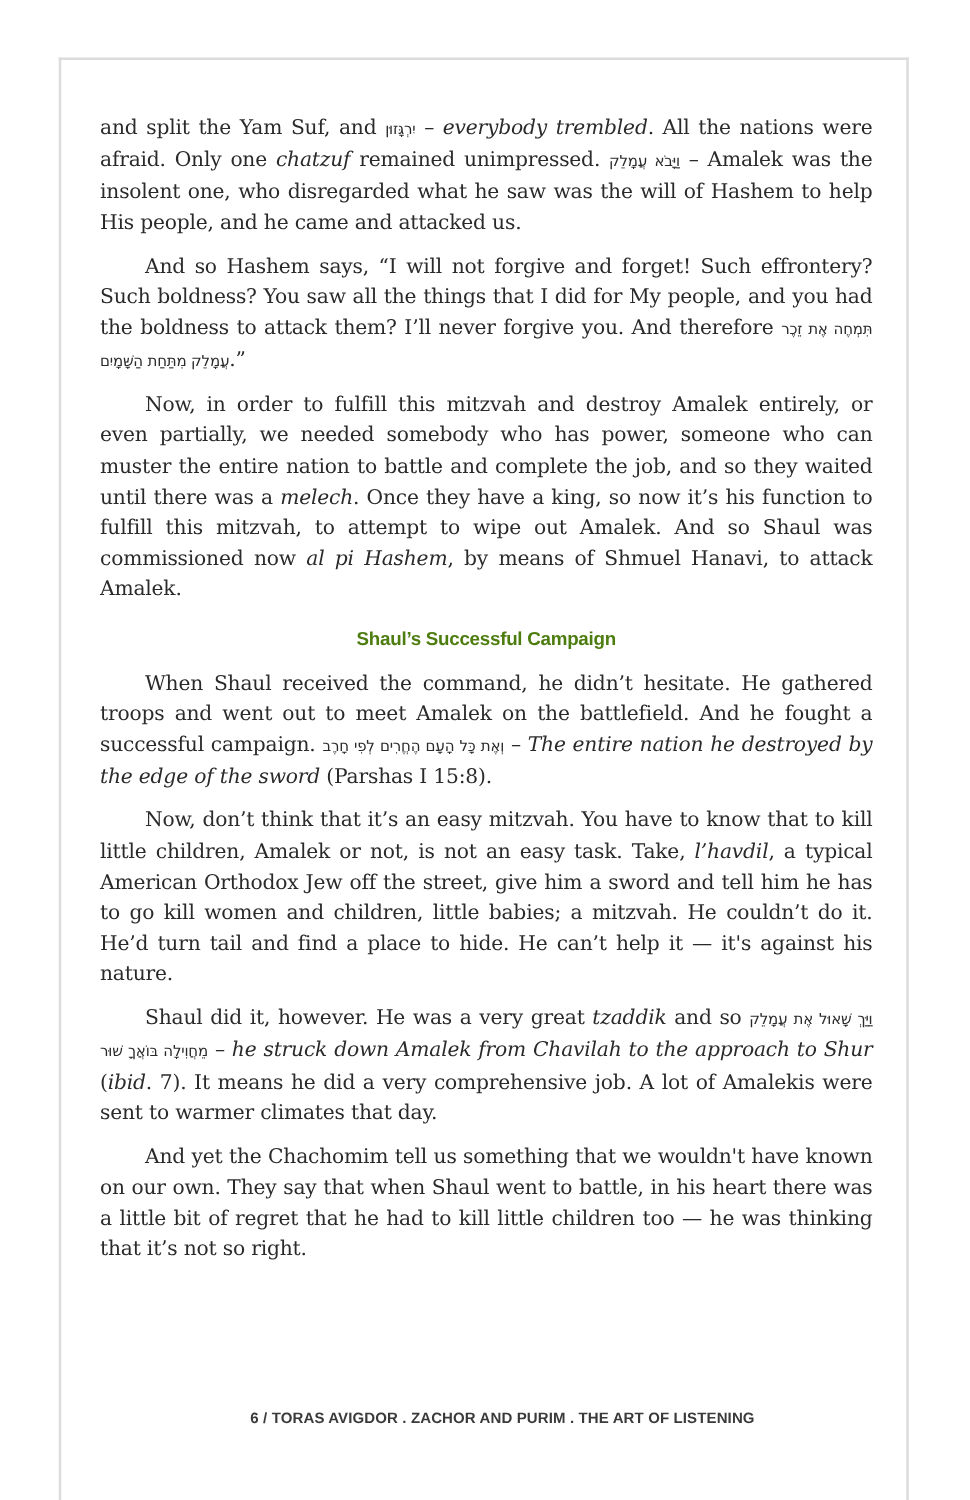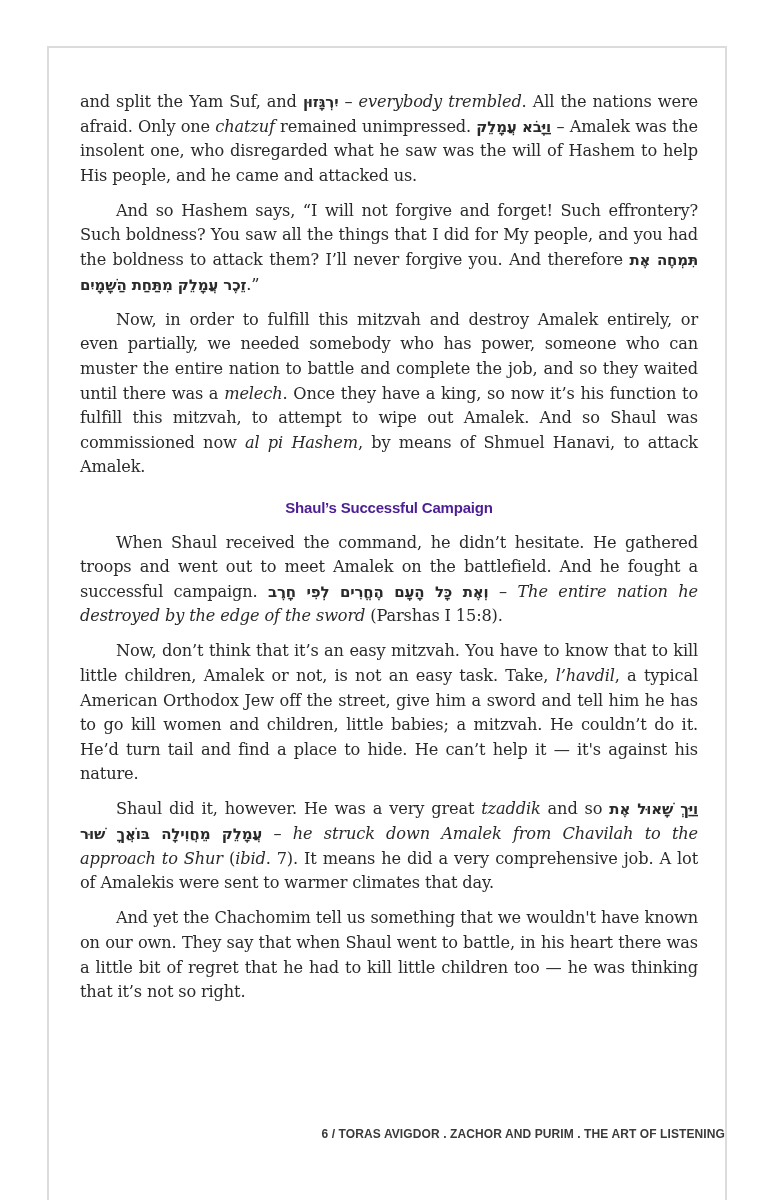--- a/index.html
+++ b/index.html
@@ -40,41 +40,40 @@
     text-align: justify;
     text-indent: 36px;
   }
   p.first {
     text-indent: 0;
   }
   em {
   }
   .heb {
     font-family: "DejaVu Sans", "Liberation Sans", sans-serif;
-    font-size: 15px;
+    font-size: 12px;
     font-style: normal;
     direction: rtl;
     unicode-bidi: isolate;
-    font-weight: bold;
   }
   h3 {
     margin: 16px 0 10px 0;
     text-align: center;
     font-family: "Liberation Sans", "DejaVu Sans", sans-serif;
     font-size: 15px;
     font-weight: bold;
-    color: #4c1d95;
+    color: #4d7c0f;
     letter-spacing: -0.2px;
   }
   .footer {
     position: absolute;
-    left: 0;
+    left: 15px;
     width: 100%;
     top: 1079px;
-    text-align: right;
+    text-align: center;
     font-family: "Liberation Sans", "DejaVu Sans", sans-serif;
     font-size: 12px;
     font-weight: bold;
     color: #3a3a3a;
     letter-spacing: 0.1px;
   }
 </style>
 </head>
 <body>
 

